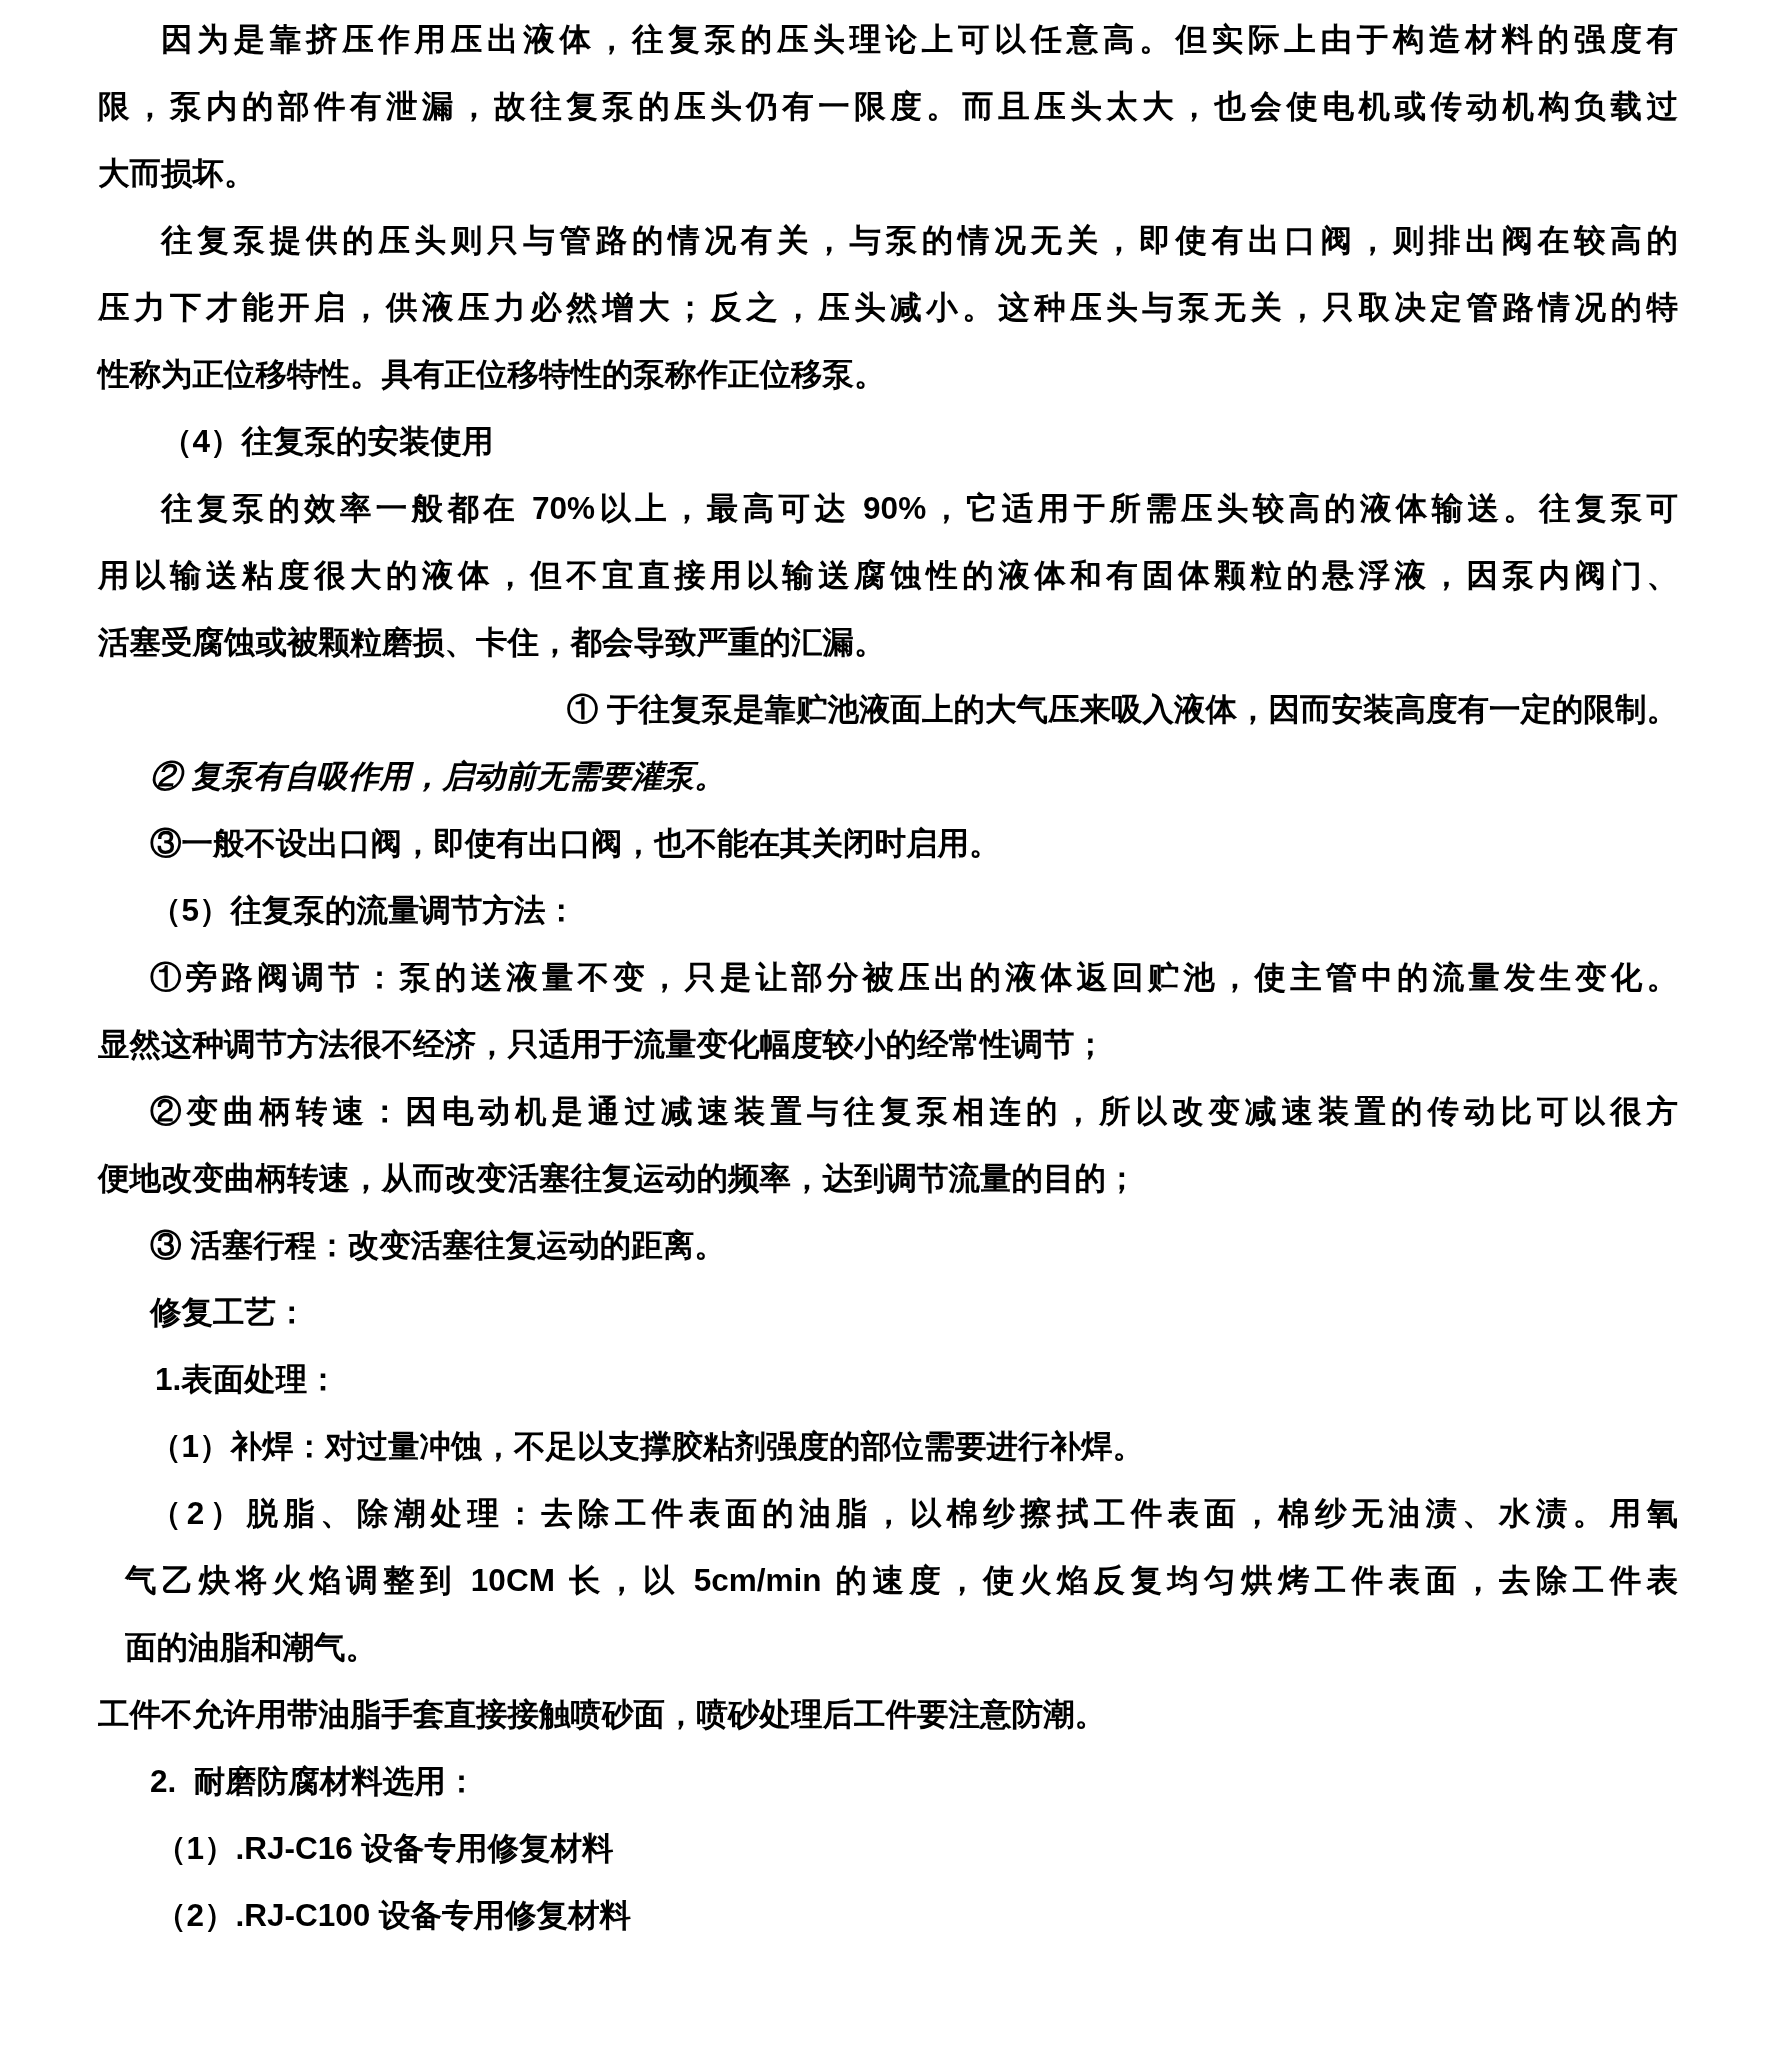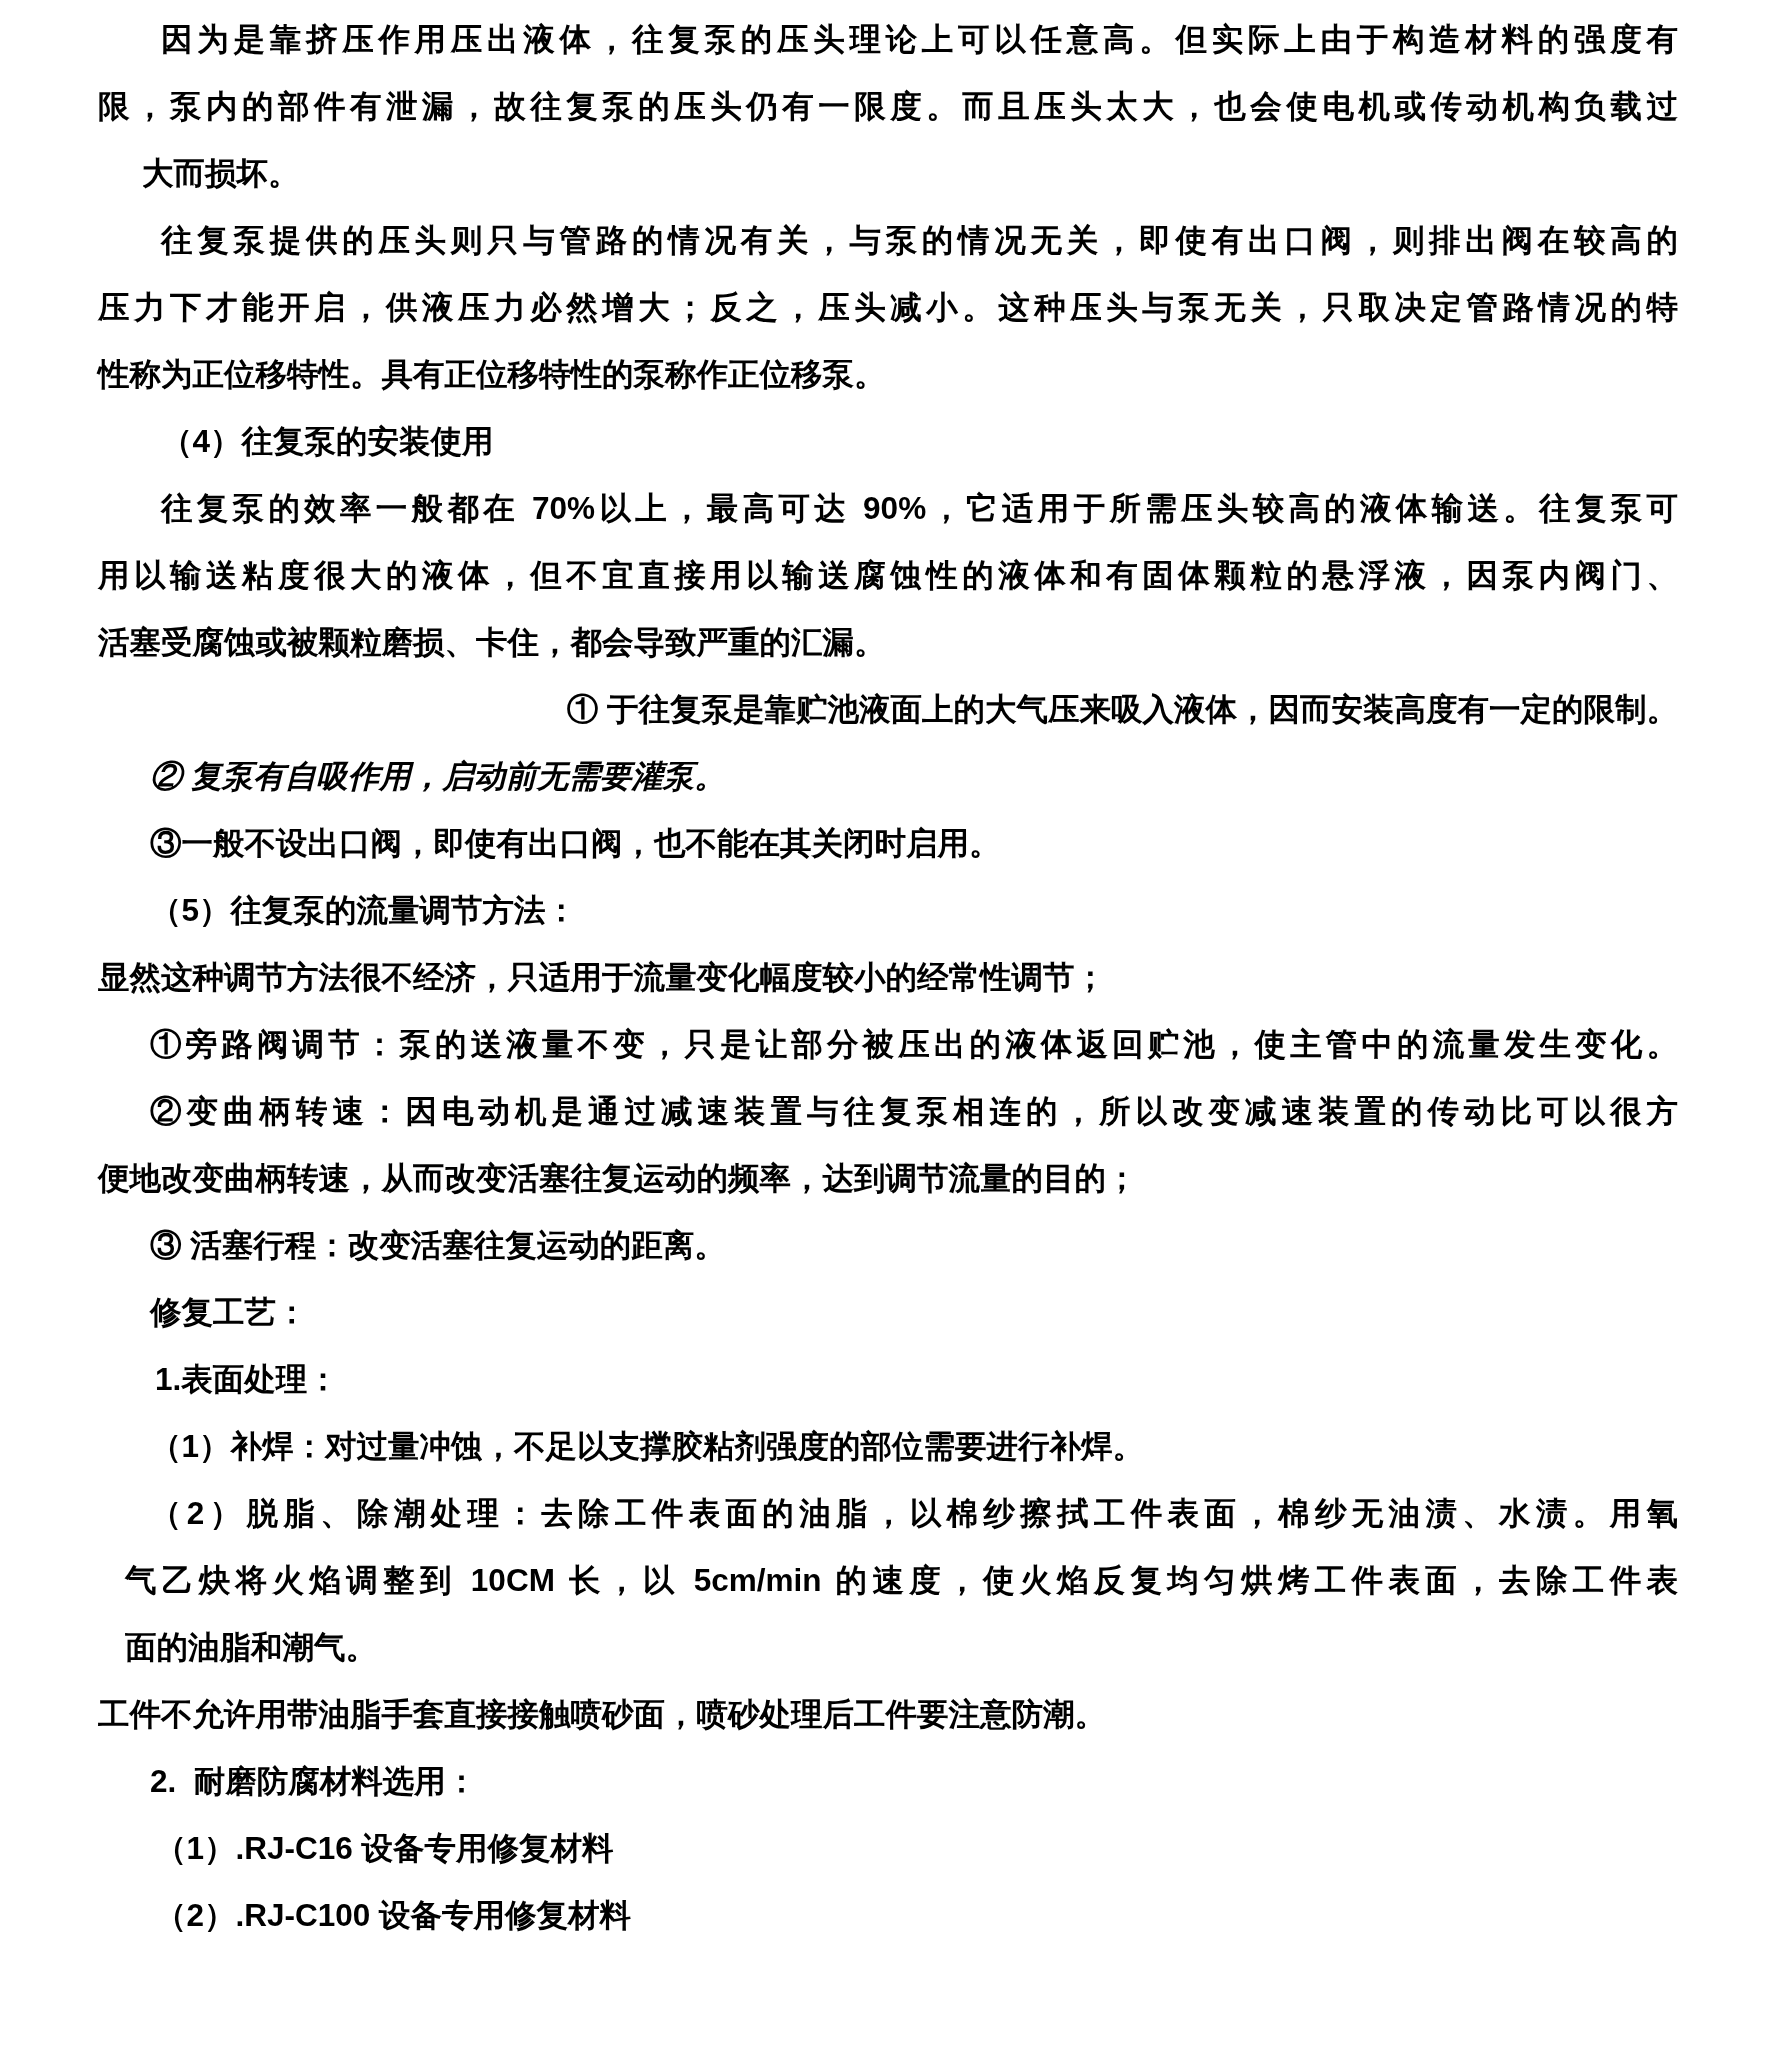--- a/index.html
+++ b/index.html
@@ -31,34 +31,34 @@
     text-align-last:justify;
   }
 </style>
 </head>
 <body>
 
 <div class="page" style="color: rgb(0, 0, 0); background: rgb(255, 255, 255);">
   <div class="doc" id="doc">
       <div class="line fill" style="padding-left: 63px;">因为是靠挤压作用压出液体，往复泵的压头理论上可以任意高。但实际上由于构造材料的强度有</div>
       <div class="line fill" style="padding-left: 0px;">限，泵内的部件有泄漏，故往复泵的压头仍有一限度。而且压头太大，也会使电机或传动机构负载过</div>
-      <div class="line" style="padding-left: 0px; margin-left: 44px;">大而损坏。</div>
+      <div class="line" style="padding-left: 0px;">大而损坏。</div>
       <div class="line fill" style="padding-left: 63px;">往复泵提供的压头则只与管路的情况有关，与泵的情况无关，即使有出口阀，则排出阀在较高的</div>
       <div class="line fill" style="padding-left: 0px;">压力下才能开启，供液压力必然增大；反之，压头减小。这种压头与泵无关，只取决定管路情况的特</div>
       <div class="line" style="padding-left: 0px;">性称为正位移特性。具有正位移特性的泵称作正位移泵。</div>
       <div class="line" style="padding-left: 63px;">（4）往复泵的安装使用</div>
       <div class="line fill" style="padding-left: 63px;">往复泵的效率一般都在 70%以上，最高可达 90%，它适用于所需压头较高的液体输送。往复泵可</div>
       <div class="line fill" style="padding-left: 0px;">用以输送粘度很大的液体，但不宜直接用以输送腐蚀性的液体和有固体颗粒的悬浮液，因泵内阀门、</div>
       <div class="line" style="padding-left: 0px;">活塞受腐蚀或被颗粒磨损、卡住，都会导致严重的汇漏。</div>
       <div class="line" style="padding-left: 52px; text-align: right;">① 于往复泵是靠贮池液面上的大气压来吸入液体，因而安装高度有一定的限制。</div>
       <div class="line" style="padding-left: 52px; font-style: italic;">② 复泵有自吸作用，启动前无需要灌泵。</div>
       <div class="line" style="padding-left: 52px;">③一般不设出口阀，即使有出口阀，也不能在其关闭时启用。</div>
       <div class="line" style="padding-left: 52px;">（5）往复泵的流量调节方法：</div>
+      <div class="line fill" style="padding-left: 52px;">①旁路阀调节：泵的送液量不变，只是让部分被压出的液体返回贮池，使主管中的流量发生变化。</div>
       <div class="line" style="padding-left: 0px;">显然这种调节方法很不经济，只适用于流量变化幅度较小的经常性调节；</div>
-      <div class="line fill" style="padding-left: 52px;">①旁路阀调节：泵的送液量不变，只是让部分被压出的液体返回贮池，使主管中的流量发生变化。</div>
       <div class="line fill" style="padding-left: 52px;">②变曲柄转速：因电动机是通过减速装置与往复泵相连的，所以改变减速装置的传动比可以很方</div>
       <div class="line" style="padding-left: 0px;">便地改变曲柄转速，从而改变活塞往复运动的频率，达到调节流量的目的；</div>
       <div class="line" style="padding-left: 52px;">③ 活塞行程：改变活塞往复运动的距离。</div>
       <div class="line" style="padding-left: 52px;">修复工艺：</div>
       <div class="line" style="padding-left: 57px;">1.表面处理：</div>
       <div class="line" style="padding-left: 52px;">（1）补焊：对过量冲蚀，不足以支撑胶粘剂强度的部位需要进行补焊。</div>
       <div class="line fill" style="padding-left: 52px;">（2）脱脂、除潮处理：去除工件表面的油脂，以棉纱擦拭工件表面，棉纱无油渍、水渍。用氧</div>
       <div class="line fill" style="padding-left: 27px;">气乙炔将火焰调整到 10CM 长，以 5cm/min 的速度，使火焰反复均匀烘烤工件表面，去除工件表</div>
       <div class="line" style="padding-left: 27px;">面的油脂和潮气。</div>
       <div class="line" style="padding-left: 0px;">工件不允许用带油脂手套直接接触喷砂面，喷砂处理后工件要注意防潮。</div>

